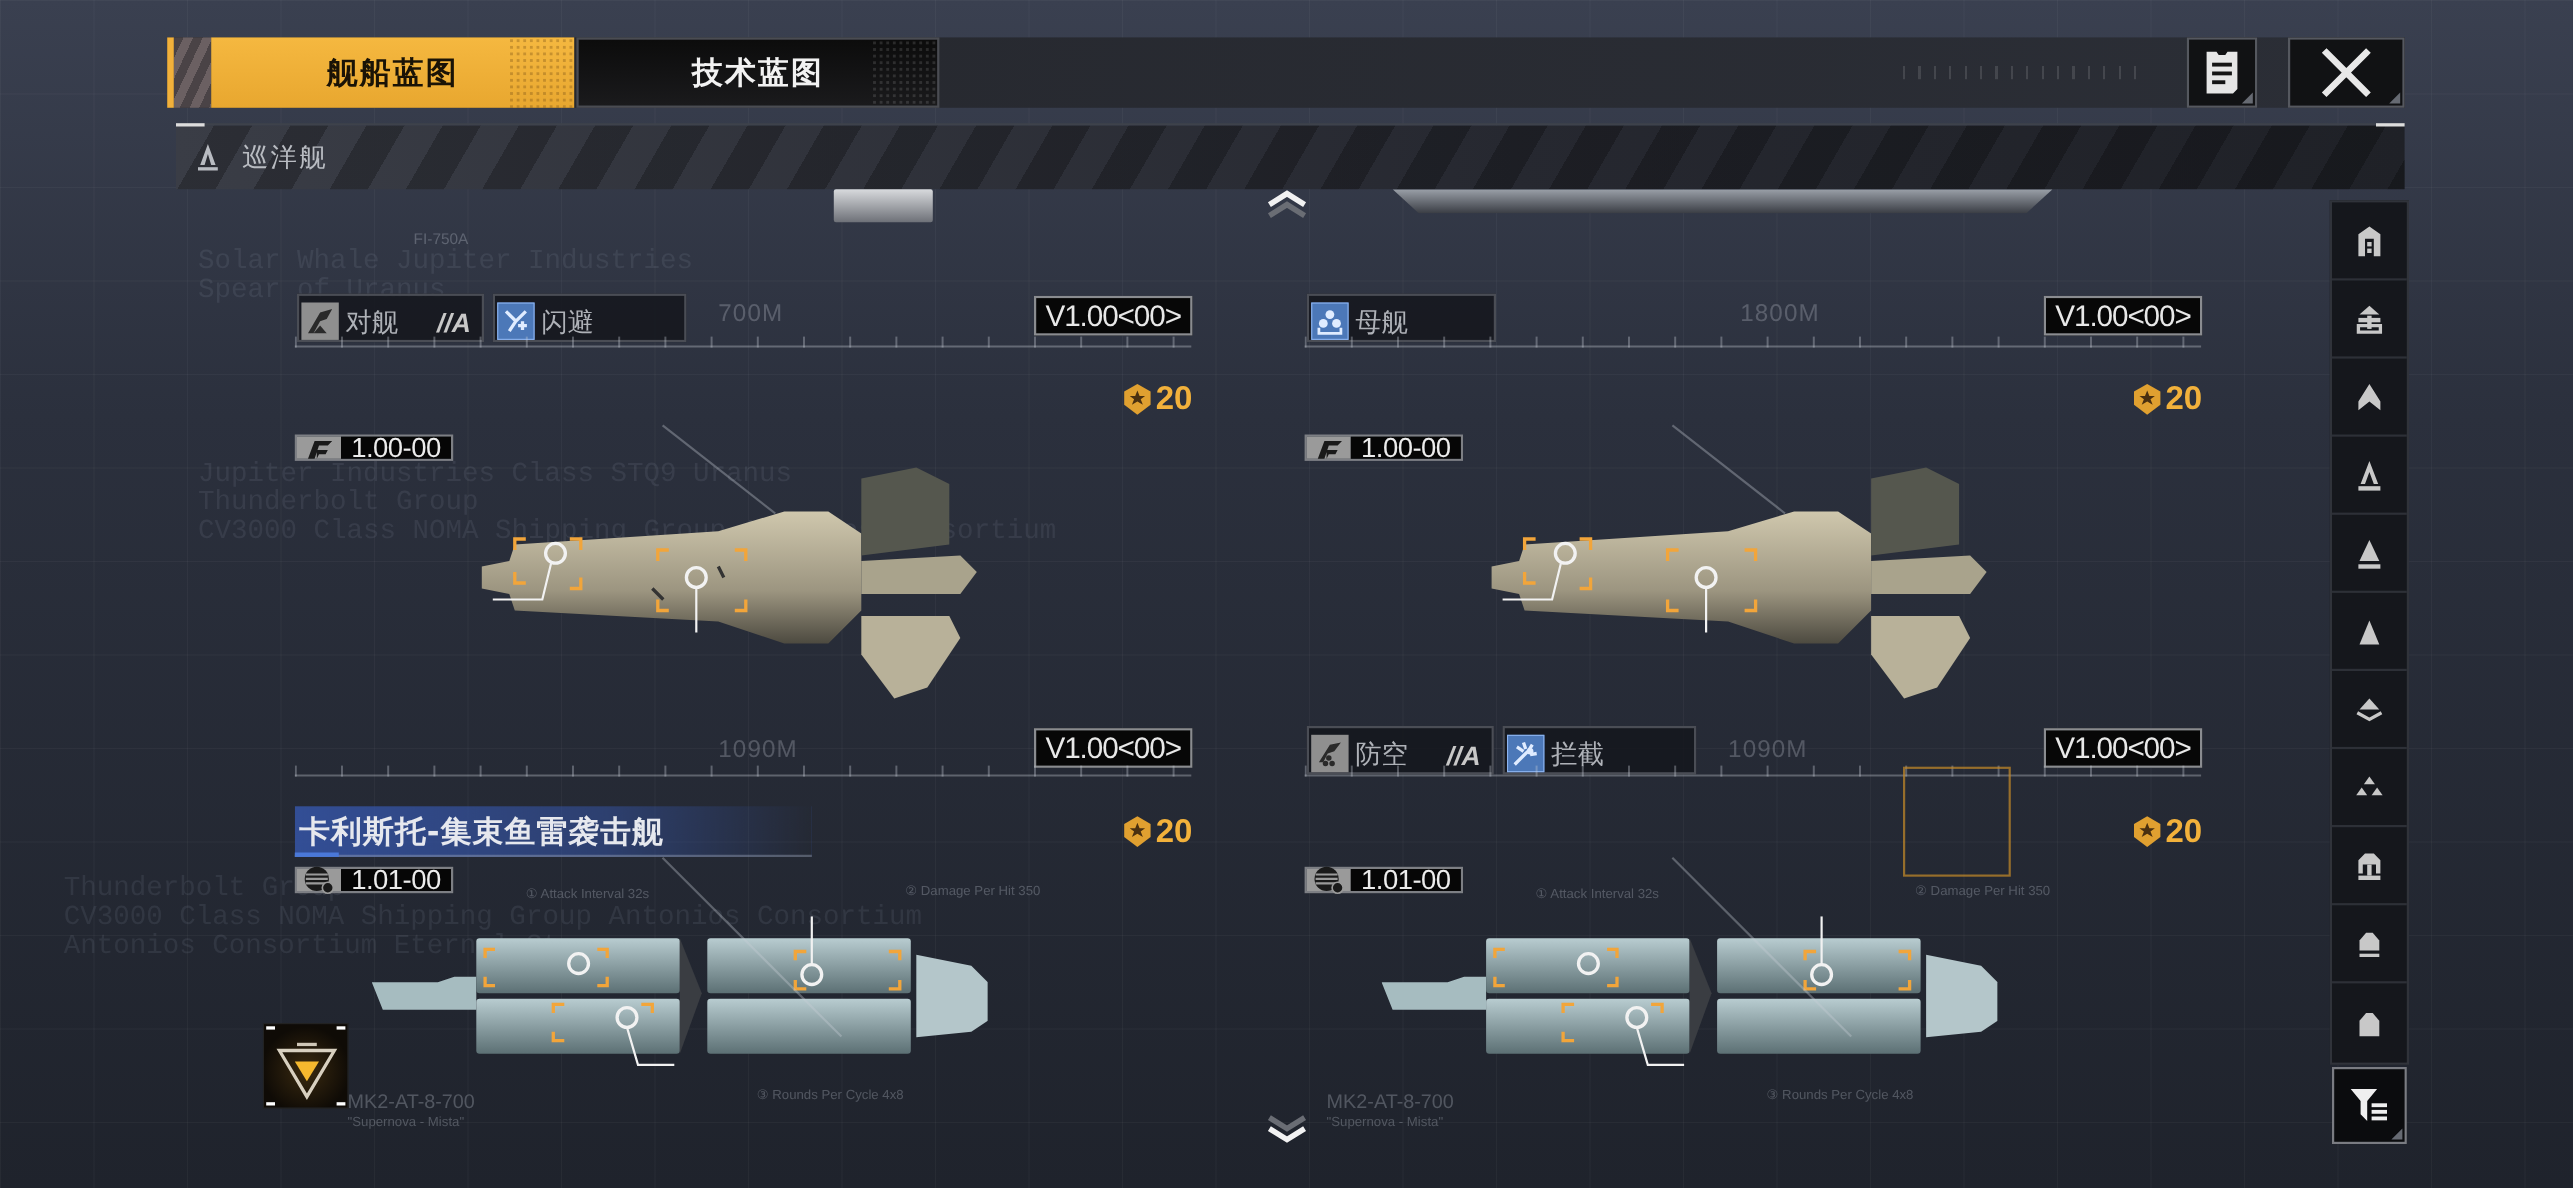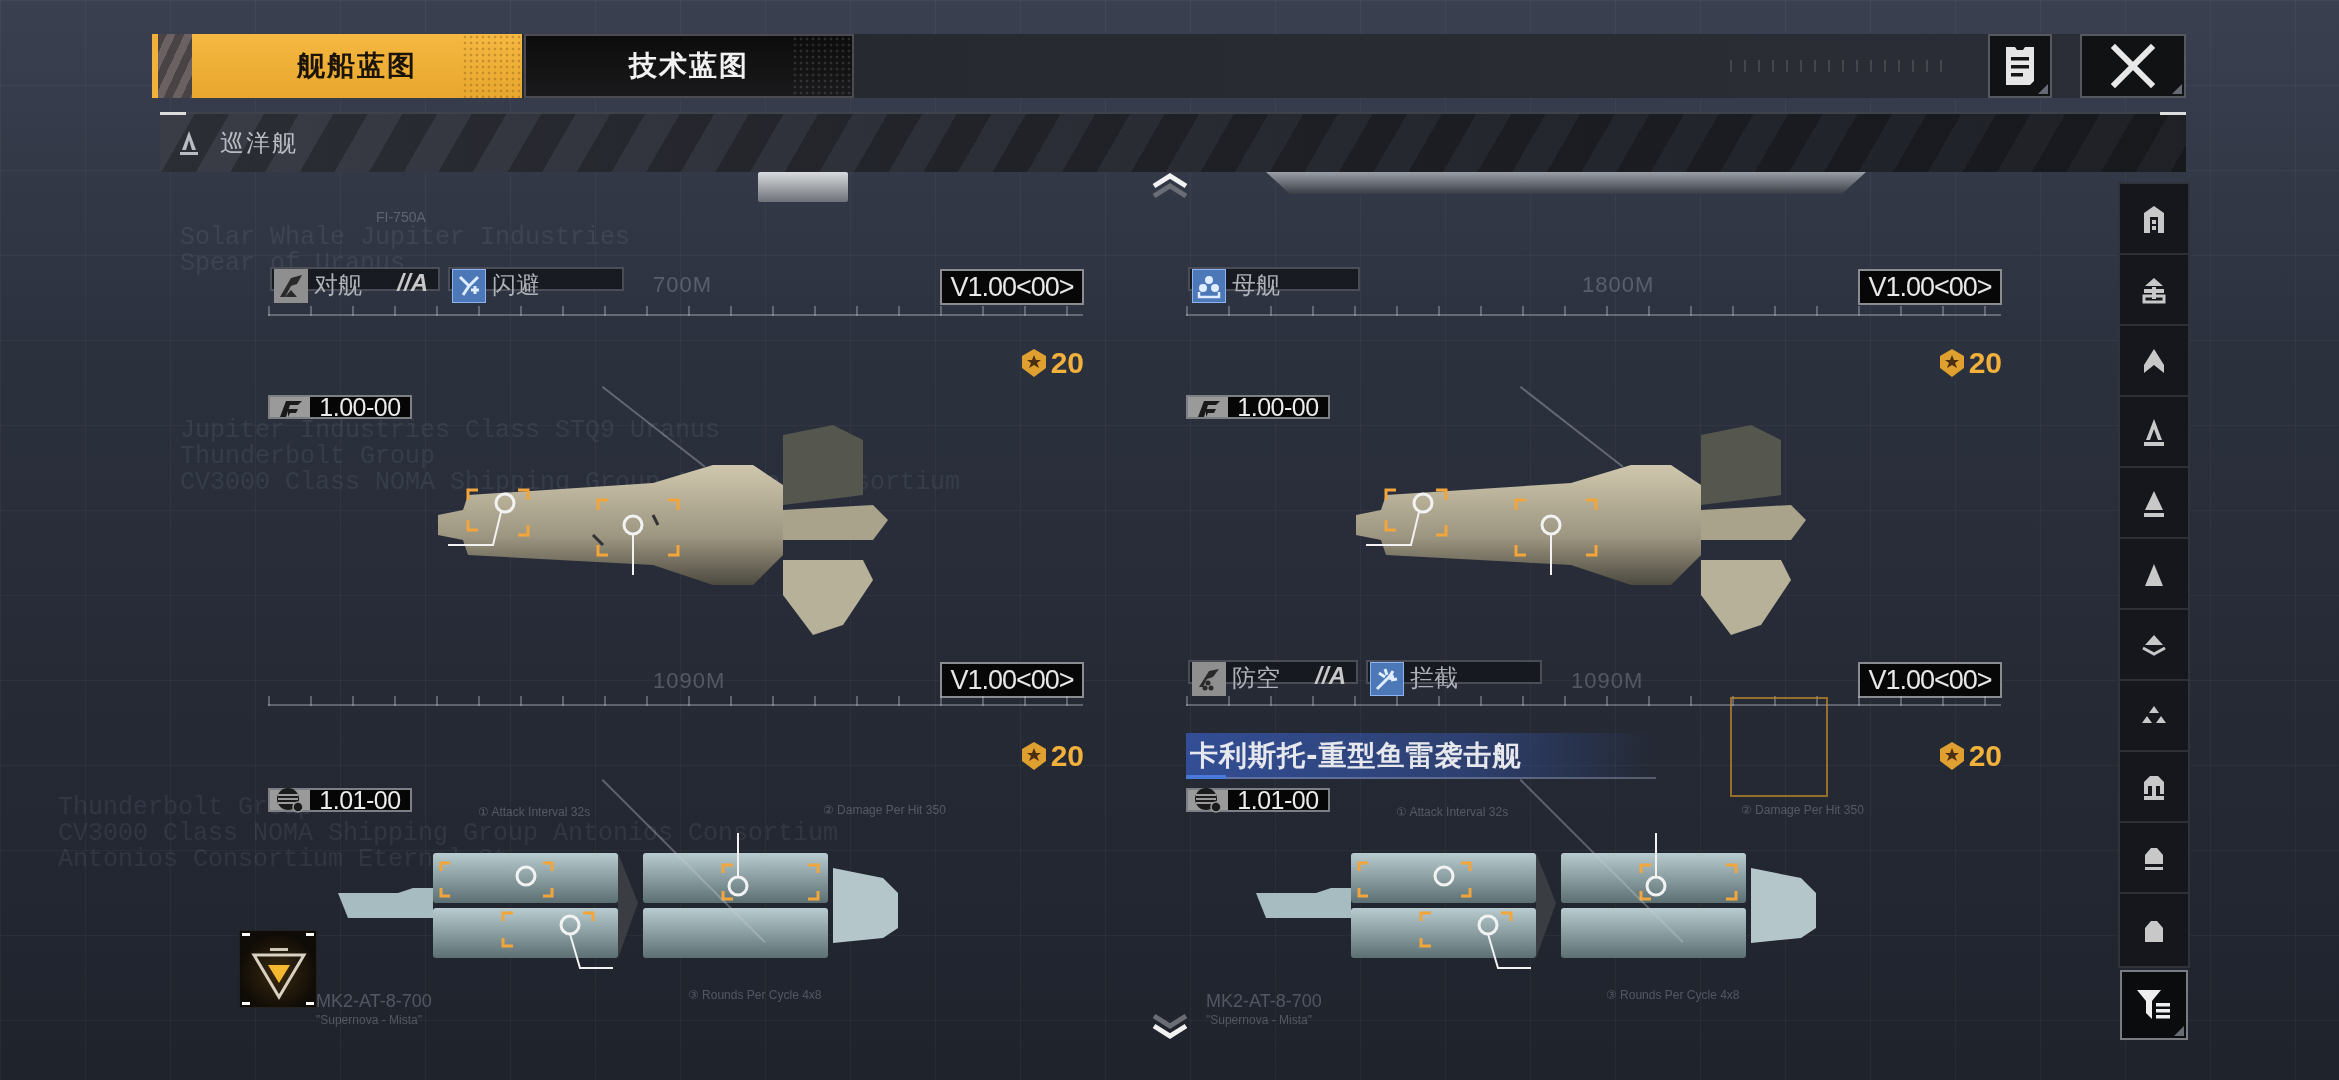--- a/index.html
+++ b/index.html
@@ -102,23 +102,23 @@
   .card {
     position: absolute; width: 820px; height: 392px;
   }
   .ruler {
     position: absolute; left: 0; width: 815px; height: 14px;
     border-bottom: 2px solid rgba(200,205,215,0.35);
     background: repeating-linear-gradient(90deg, rgba(200,205,215,0.35) 0 2px, transparent 2px 42px);
     background-size: 42px 10px; background-repeat: repeat-x; background-position: 0 4px;
   }
   .role-tag {
-    position: absolute; height: 24px;
+    position: absolute; height: 44px;
     background: rgba(20,22,28,0.85); border: 2px solid #4a4d55;
-    display: flex; align-items: flex-start; font-size: 24px; color: #aeb1b7;
+    display: flex; align-items: flex-end; font-size: 24px; color: #aeb1b7;
   }
   .role-tag .ic {
     width: 34px; height: 34px; margin-left: 2px; display: flex; align-items: center; justify-content: center;
   }
   .role-tag .ic.grey { background: #8f8f8f; }
   .role-tag .ic.blue { background: #4c78b8; border: 1px solid #8db4f0; }
   .role-tag .txt { margin-left: 6px; }
   .role-tag .grade { position: absolute; right: 10px; font-weight: bold; font-style: italic; color: #c8c8c8; font-family: "Liberation Sans", sans-serif; }
   .version-box {
     position: absolute; right: 0; height: 36px; width: 144px;
@@ -408,20 +408,23 @@
         </svg>
     </div>
     <span class="txt">拦截</span>
   </div>
   <div class="length-label" style="left:385px;top:328px;">1090M</div>
   <div class="version-box" style="top:322px;right:4px;">V1.00&lt;00&gt;</div>
   <div class="ruler" style="top:352px;"></div>
 </div>
 
 <div class="card" style="left:268px;top:733px;height:347px;">
+  <div class="ship-title-wrap" style="top:0;">
+    <span class="ship-title">卡利斯托-集束鱼雷袭击舰</span>
+  </div>
   <div class="cost" style="top:6px;">
     <svg width="26" height="30" viewBox="0 0 26 30">
         <path d="M13 1 L25 8 V20 L13 29 L1 20 V8 Z" fill="#e0a030"></path>
         <path d="M13 7 L15 12 H20 L16 15 L18 20 L13 17 L8 20 L10 15 L6 12 H11 Z" fill="#4a3010"></path>
       </svg>
     <span class="cost-num">20</span>
   </div>
   <div class="level-box" style="top:55px;">
     <div class="lic">
       <svg width="30" height="28" viewBox="0 0 30 28">
@@ -467,23 +470,20 @@
     <circle cx="400" cy="53" r="9" stroke="#f2f2f2" stroke-width="3" fill="none"></circle>
     <path d="M232 101 L242 135 H275" stroke="#f2f2f2" stroke-width="2" fill="none"></path>
     <path d="M400 44 V0" stroke="#f2f2f2" stroke-width="2" fill="none"></path>
   </svg>
   <div class="leader-line" style="left:335px;top:46px;width:230px;transform:rotate(45deg);"></div>
   <div class="anno" style="left:48px;top:258px;font-size:18px;line-height:20px;">MK2-AT-8-700</div>
   <div class="anno" style="left:48px;top:280px;">"Supernova - Mista"</div>
 </div>
 
 <div class="card" style="left:1186px;top:733px;height:347px;">
-  <div class="ship-title-wrap" style="top:0;">
-    <span class="ship-title">卡利斯托-重型鱼雷袭击舰</span>
-  </div>
   <div class="cost" style="top:6px;">
     <svg width="26" height="30" viewBox="0 0 26 30">
         <path d="M13 1 L25 8 V20 L13 29 L1 20 V8 Z" fill="#e0a030"></path>
         <path d="M13 7 L15 12 H20 L16 15 L18 20 L13 17 L8 20 L10 15 L6 12 H11 Z" fill="#4a3010"></path>
       </svg>
     <span class="cost-num">20</span>
   </div>
   <div style="position:absolute;left:544px;top:-36px;width:98px;height:100px;border:2px solid rgba(200,140,40,0.7);"></div>
   <div class="level-box" style="top:55px;">
     <div class="lic">

